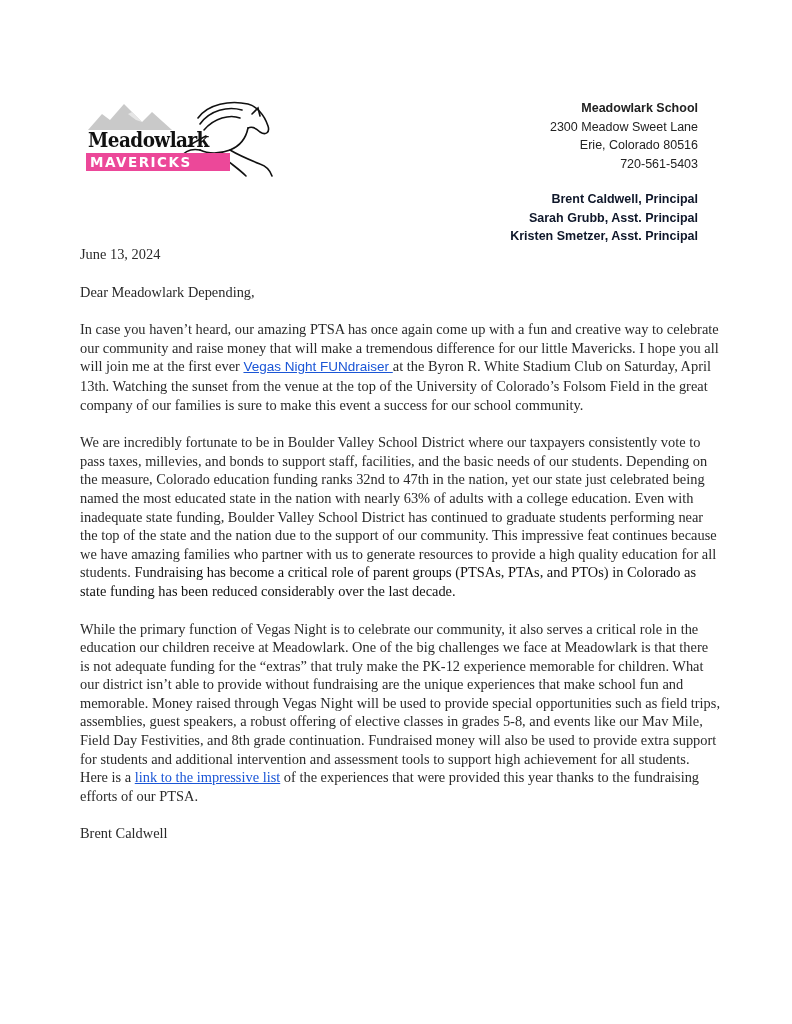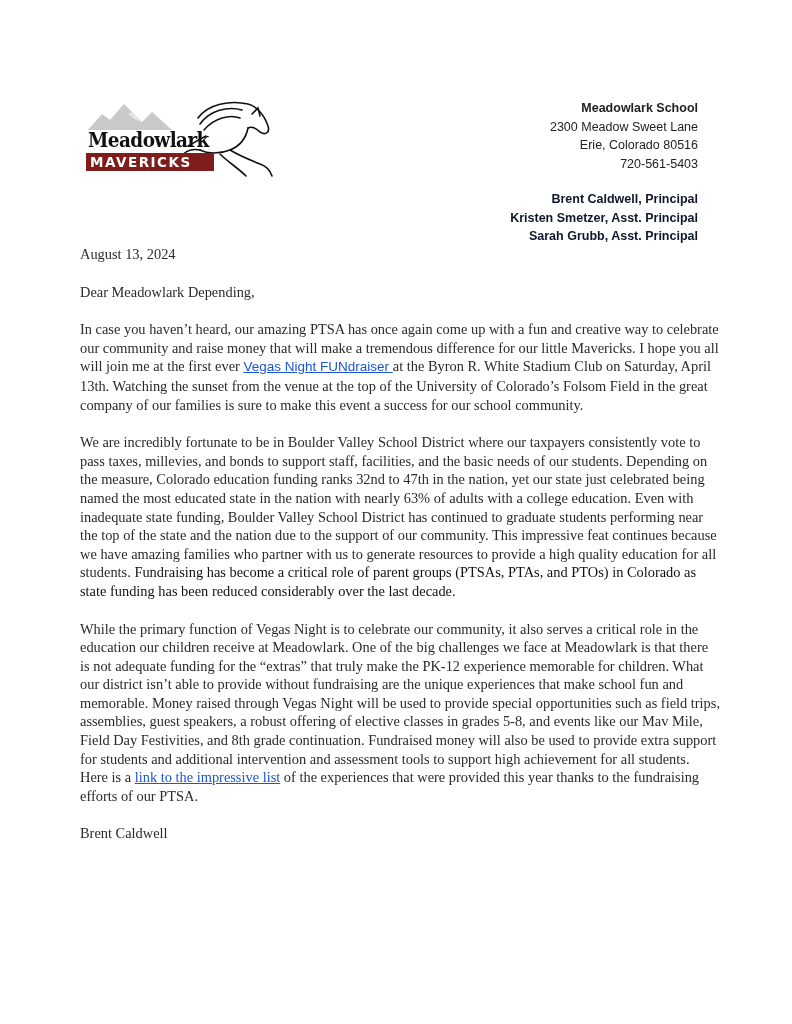--- a/index.html
+++ b/index.html
@@ -1,20 +1,20 @@
 <!DOCTYPE html>
 <html><head>
 <meta charset="utf-8">
 <style>
   html, body { margin: 0; padding: 0; background: #ffffff; }
   body { width: 792px; height: 1024px; position: relative; overflow: hidden; }
   .page { position: absolute; left: 0; top: 0; width: 792px; height: 1024px; background: #fff; }
   .logo { position: absolute; left: 80px; top: 96px; width: 205px; height: 90px; }
   .logo .wordmark { position: absolute; left: 8px; top: 32px; font-family: "DejaVu Serif", serif; font-weight: bold; font-size: 20px; color: #111; letter-spacing: -0.6px; transform: scaleX(0.92); transform-origin: left; }
-  .logo .band { position: absolute; left: 6px; top: 57px; width: 128px; height: 18px; background: #7f1d1d; }
+  .logo .band { position: absolute; left: 6px; top: 57px; width: 144px; height: 18px; background: #ec4899; }
   .logo .band span { display: block; font-family: "DejaVu Sans", sans-serif; font-weight: bold; font-size: 13.5px; color: #fff; letter-spacing: 1.5px; line-height: 18px; padding-left: 4px; }
   .logo svg { position: absolute; left: 0; top: 0; }
   .address { position: absolute; right: 94px; top: 99px; text-align: right; font-family: "Liberation Sans", sans-serif; font-size: 12.5px; color: #222; line-height: 18.5px; }
   .address .b { font-weight: bold; }
   .staff { position: absolute; right: 94px; top: 190px; text-align: right; font-family: "Liberation Sans", sans-serif; font-size: 12.5px; font-weight: bold; color: #0f172a; line-height: 18.5px; }
   .body { position: absolute; left: 80px; top: 245px; width: 640px; font-family: "Liberation Serif", serif; font-size: 14.4px; color: #2a2a2a; line-height: 18.6px; }
   .body p { margin: 0 0 19px 0; }
   .body .date { margin-bottom: 19px; }
   a.link { color: #1a55d6; text-decoration: underline; }
   a.link.sans { font-family: "Liberation Sans", sans-serif; font-size: 13.5px; }
@@ -49,26 +49,26 @@
 
   <div class="address">
     <div class="b">Meadowlark School</div>
     <div>2300 Meadow Sweet Lane</div>
     <div>Erie, Colorado 80516</div>
     <div>720-561-5403</div>
   </div>
 
   <div class="staff">
     <div>Brent Caldwell, Principal</div>
+    <div>Sarah Grubb, Asst. Principal</div>
     <div>Kristen Smetzer, Asst. Principal</div>
-    <div>Sarah Grubb, Asst. Principal</div>
   </div>
 
   <div class="body">
-    <p class="date">August 13, 2024</p>
+    <p class="date">June 13, 2024</p>
     <p>Dear Meadowlark Depending,</p>
     <p><span>In case you haven’t heard, our amazing PTSA has once again come up with a fun and creative way to celebrate our community and raise money that will make a tremendous difference for our little Mavericks. I hope you all will join me at the first ever </span><a class="link sans" href="#">Vegas Night FUNdraiser </a><span> at the Byron R. White Stadium Club on Saturday, April 13th. Watching the sunset from the venue at the top of the University of Colorado’s Folsom Field in the great company of our families is sure to make this event a success for our school community.</span></p>
     <p><span>We are incredibly fortunate to be in Boulder Valley School District where our taxpayers consistently vote to pass taxes, millevies, and bonds to support staff, facilities, and the basic needs of our students. Depending on the measure, Colorado education funding ranks 32nd to 47th in the nation, yet our state just celebrated being named the most educated state in the nation with nearly 63% of adults with a college education. Even with inadequate state funding, Boulder Valley School District has continued to graduate students performing near the top of the state and the nation due to the support of our community. This impressive feat continues because we have amazing families who partner with us to generate resources to provide a high quality education for all students. </span><span class="darker">Fundraising has become a critical role of parent groups (PTSAs, PTAs, and PTOs) in Colorado as state funding has been reduced considerably over the last decade.</span></p>
     <p><span>While the primary function of Vegas Night is to celebrate our community, it also serves a critical role in the education our children receive at Meadowlark. One of the big challenges we face at Meadowlark is that there is not adequate funding for the “extras” that truly make the PK-12 experience memorable for children. What our district isn’t able to provide without fundraising are the unique experiences that make school fun and memorable. Money raised through Vegas Night will be used to provide special opportunities such as field trips, assemblies, guest speakers, a robust offering of elective classes in grades 5-8, and events like our Mav Mile, Field Day Festivities, and 8th grade continuation. Fundraised money will also be used to provide extra support for students and additional intervention and assessment tools to support high achievement for all students. Here is a </span><a class="link" href="#">link to the impressive list</a><span> of the experiences that were provided this year thanks to the fundraising efforts of our PTSA.</span></p>
     <p>Brent Caldwell</p>
   </div>
 
 </div>
 
 </body></html>

